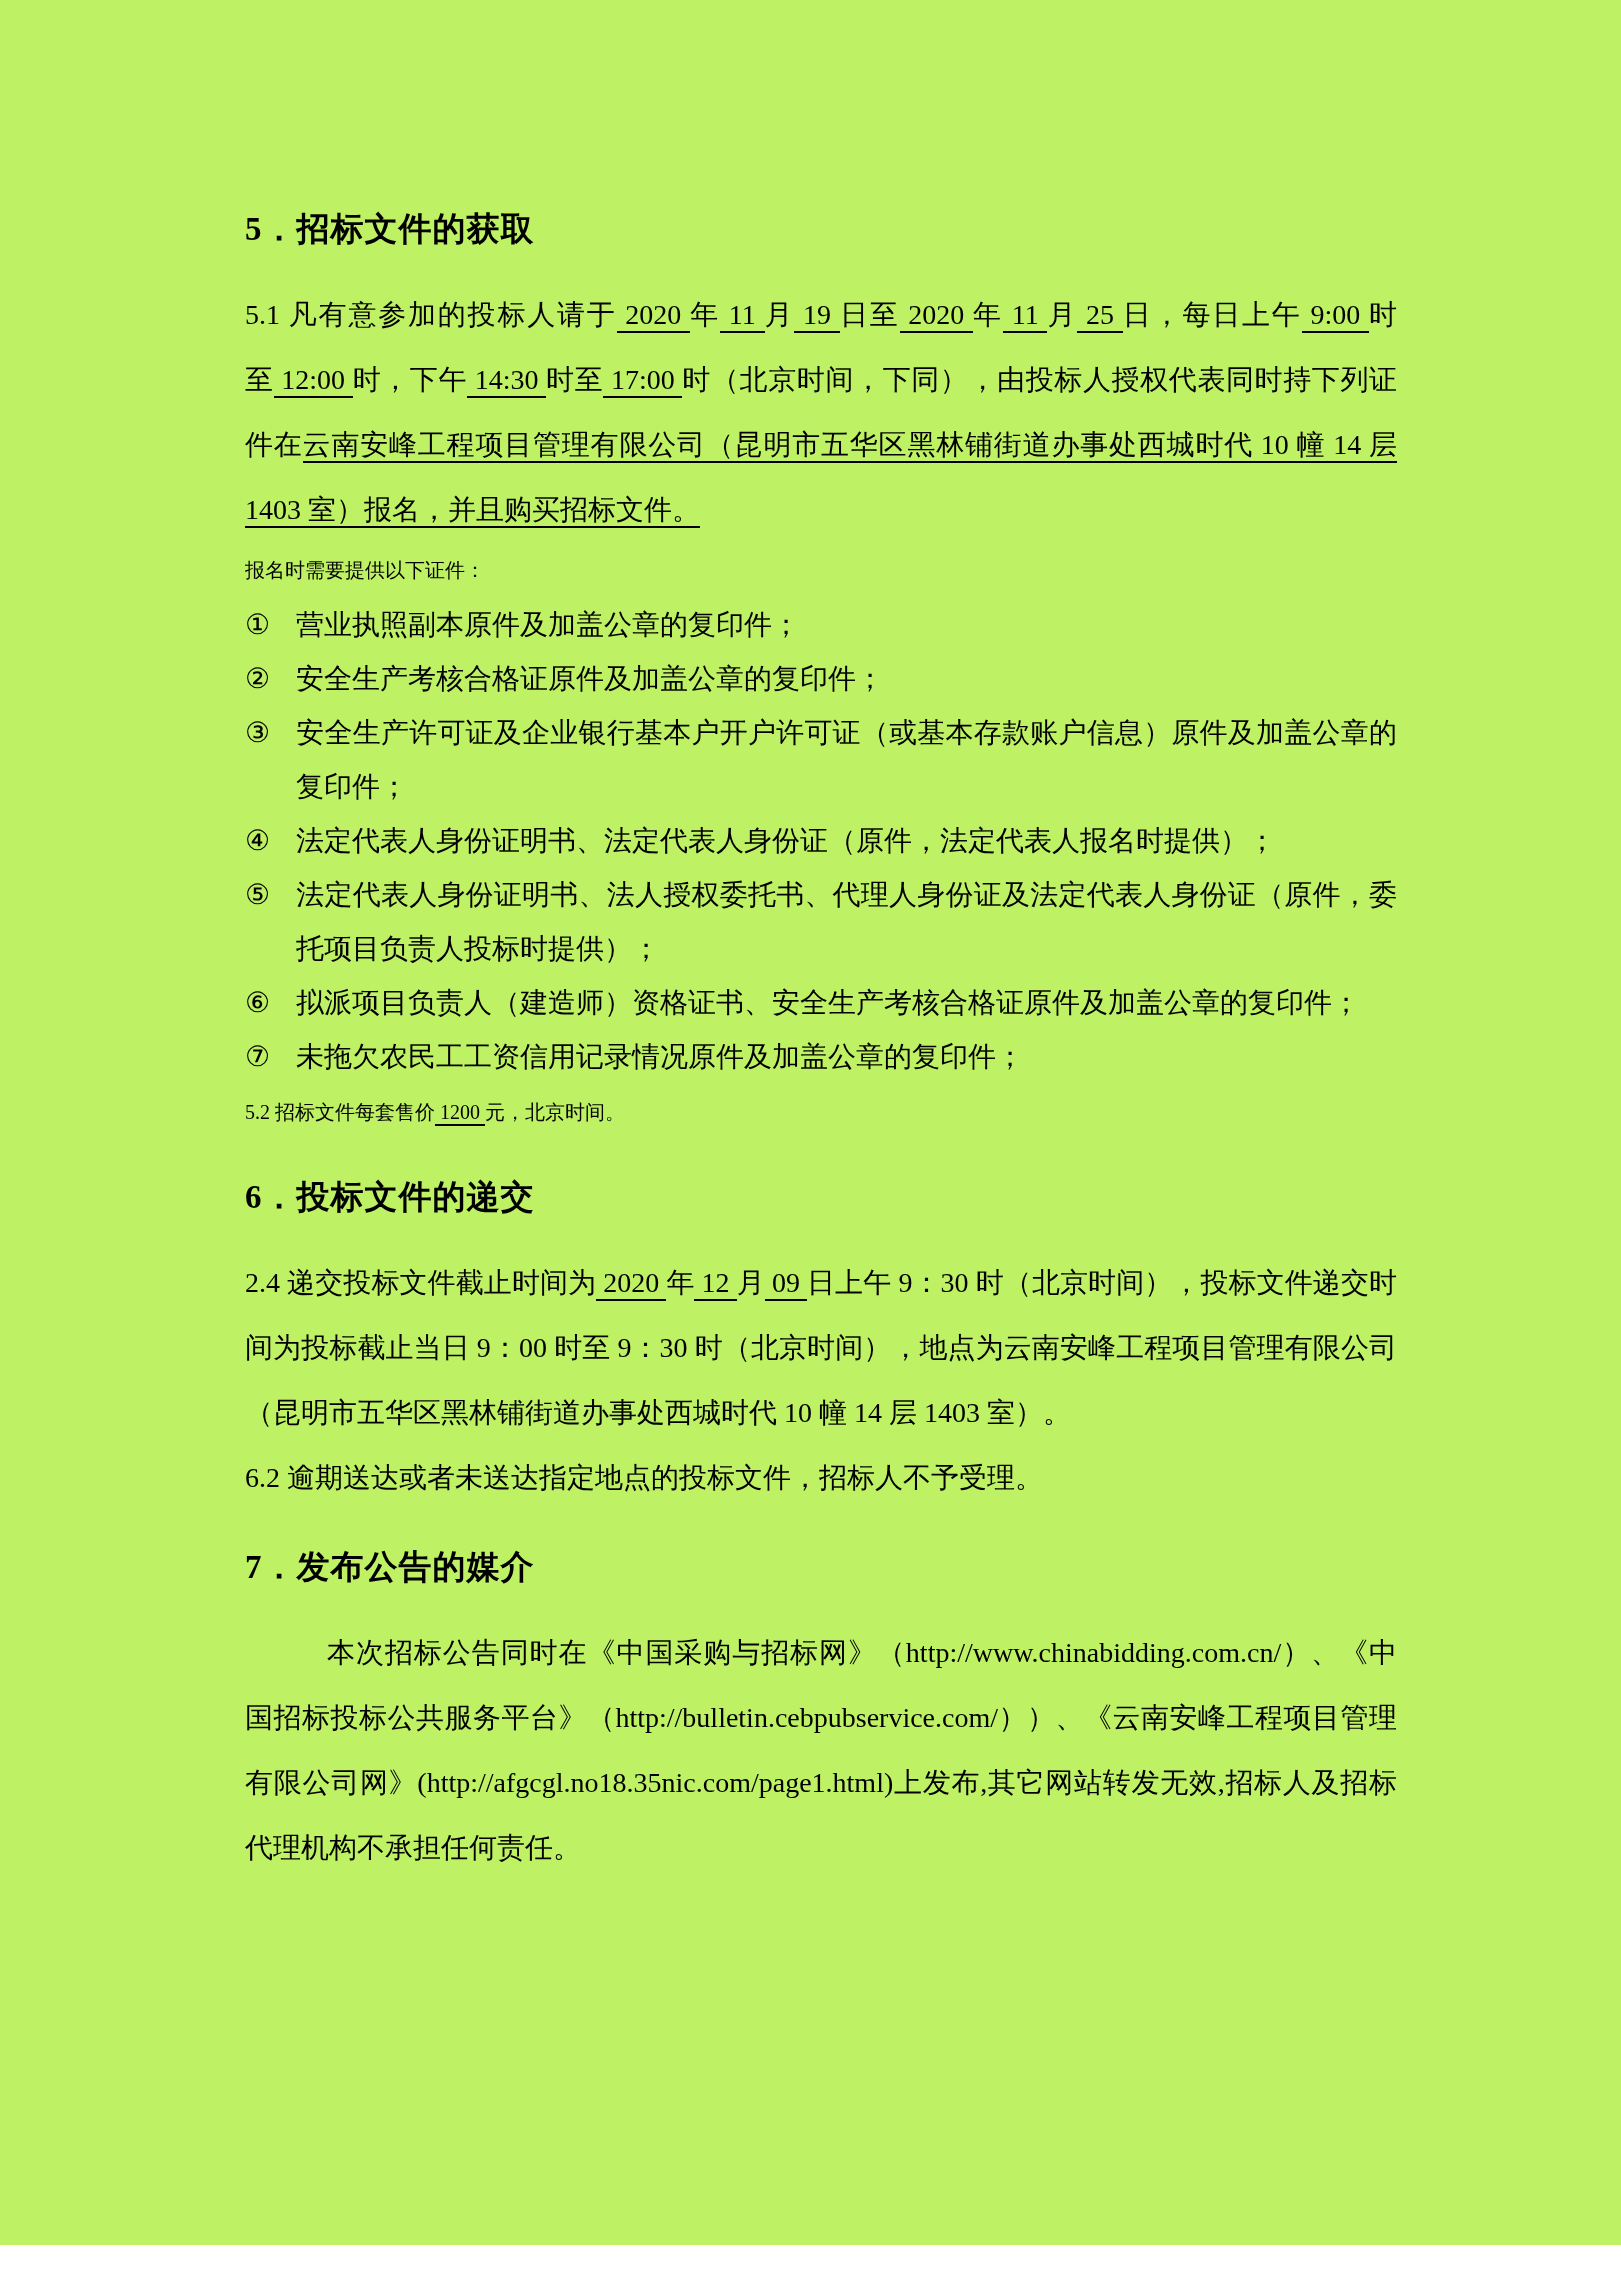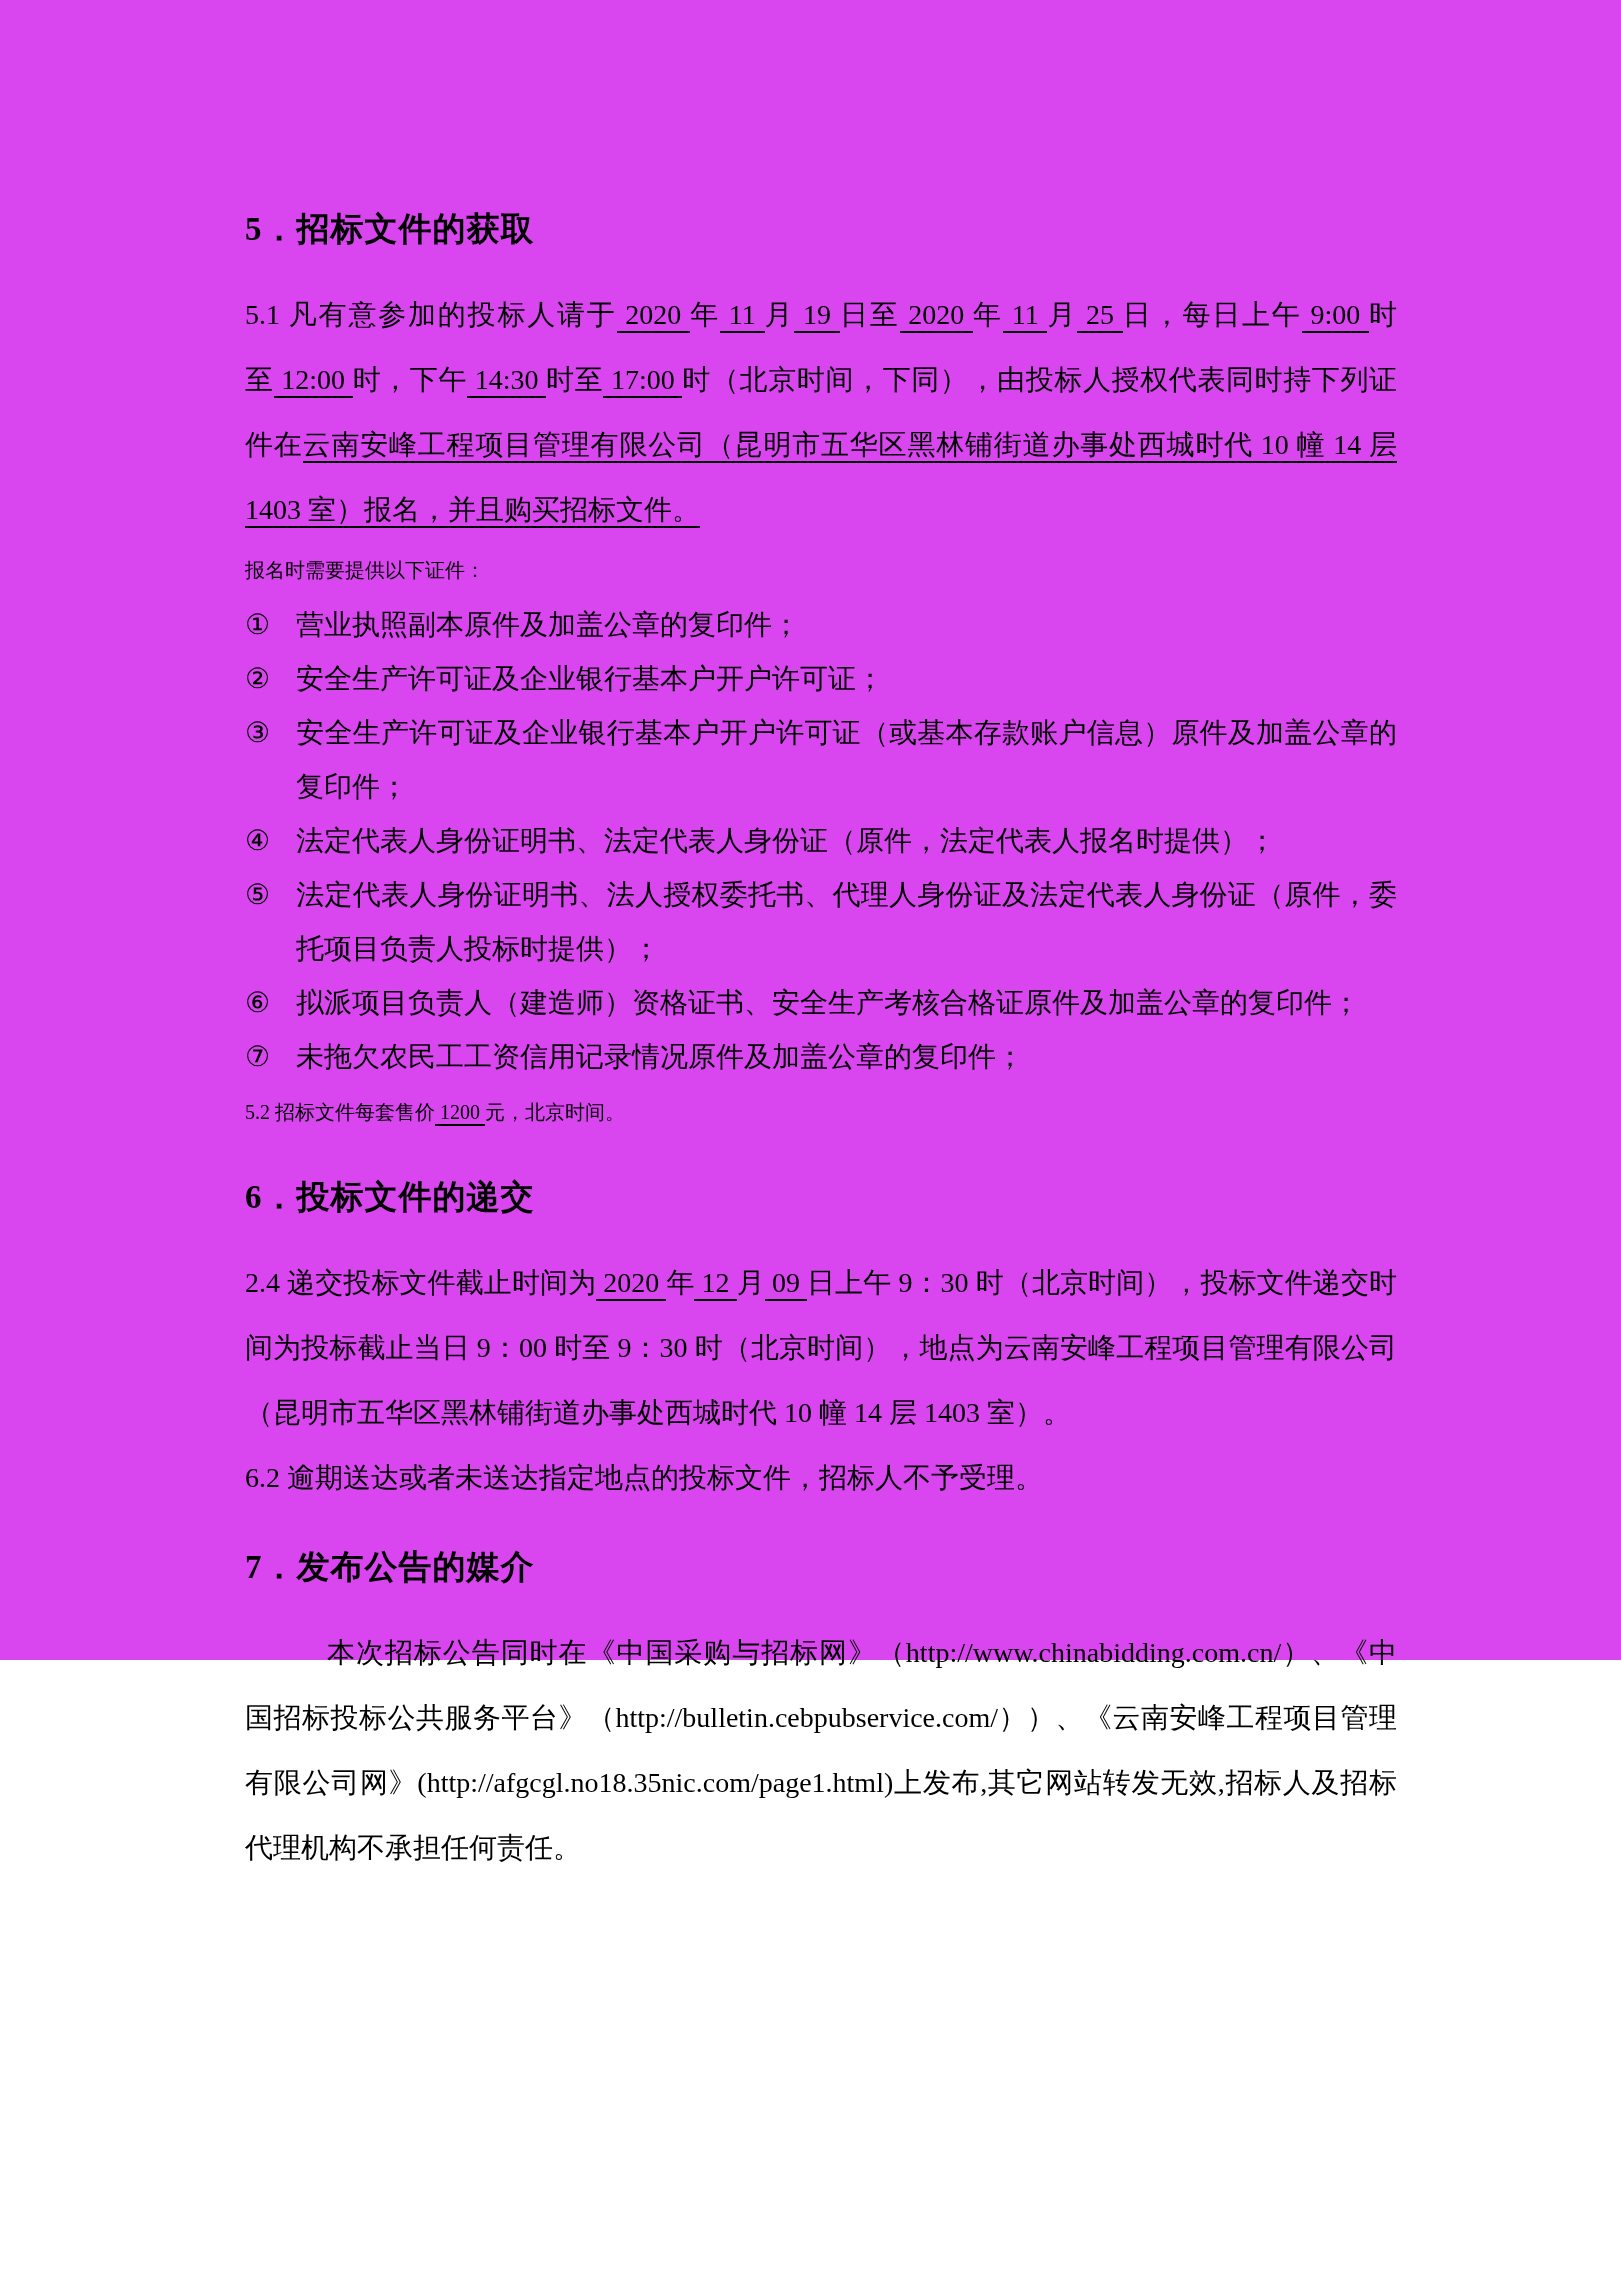--- a/index.html
+++ b/index.html
@@ -12,22 +12,22 @@
     height: 2293px;
     position: relative;
     font-family: "Liberation Serif", "DejaVu Serif", serif;
     color: #000000;
     overflow: hidden;
   }
   .page {
     position: absolute;
     top: 0; left: 0;
     width: 1621px;
-    height: 1660px;
-    background: #d946ef;
+    height: 2245px;
+    background: #bef264;
     box-sizing: border-box;
     padding: 207px 224px 0 245px;
   }
   .h {
     font-size: 33px;
     font-weight: bold;
     line-height: 45px;
     margin: 0 0 30px 0;
     letter-spacing: 1px;
   }
@@ -74,21 +74,21 @@
 <body>
 
 <div class="page">
 
   <section>
     <h2 class="h">5．招标文件的获取</h2>
     <p class="para"><span>5.1 凡有意参加的投标人请于</span><span class="u">&nbsp;2020&nbsp;</span><span>年</span><span class="u">&nbsp;11&nbsp;</span><span>月</span><span class="u">&nbsp;19&nbsp;</span><span>日至</span><span class="u">&nbsp;2020&nbsp;</span><span>年</span><span class="u">&nbsp;11&nbsp;</span><span>月</span><span class="u">&nbsp;25&nbsp;</span><span>日，每日上午</span><span class="u">&nbsp;9:00&nbsp;</span><span>时至</span><span class="u">&nbsp;12:00&nbsp;</span><span>时，下午</span><span class="u">&nbsp;14:30&nbsp;</span><span>时至</span><span class="u">&nbsp;17:00&nbsp;</span><span>时（北京时间，下同），由投标人授权代表同时持下列证件在</span><span class="u">云南安峰工程项目管理有限公司（昆明市五华区黑林铺街道办事处西城时代 10 幢 14 层 1403 室）报名，并且购买招标文件。</span></p>
     <p class="tight"><span>报名时需要提供以下证件：</span></p>
     <div class="list">
       <div class="li"><span class="mk">①</span><span><span>营业执照副本原件及加盖公章的复印件；</span></span></div>
-      <div class="li"><span class="mk">②</span><span><span>安全生产许可证及企业银行基本户开户许可证；</span></span></div>
+      <div class="li"><span class="mk">②</span><span><span>安全生产考核合格证原件及加盖公章的复印件；</span></span></div>
       <div class="li"><span class="mk">③</span><span><span>安全生产许可证及企业银行基本户开户许可证（或基本存款账户信息）原件及加盖公章的复印件；</span></span></div>
       <div class="li"><span class="mk">④</span><span><span>法定代表人身份证明书、法定代表人身份证（原件，法定代表人报名时提供）；</span></span></div>
       <div class="li"><span class="mk">⑤</span><span><span>法定代表人身份证明书、法人授权委托书、代理人身份证及法定代表人身份证（原件，委托项目负责人投标时提供）；</span></span></div>
       <div class="li"><span class="mk">⑥</span><span><span>拟派项目负责人（建造师）资格证书、安全生产考核合格证原件及加盖公章的复印件；</span></span></div>
       <div class="li"><span class="mk">⑦</span><span><span>未拖欠农民工工资信用记录情况原件及加盖公章的复印件；</span></span></div>
     </div>
     <p class="tight"><span>5.2 招标文件每套售价</span><span class="u">&nbsp;1200&nbsp;</span><span>元，北京时间。</span></p>
   </section>
 
   <section>

